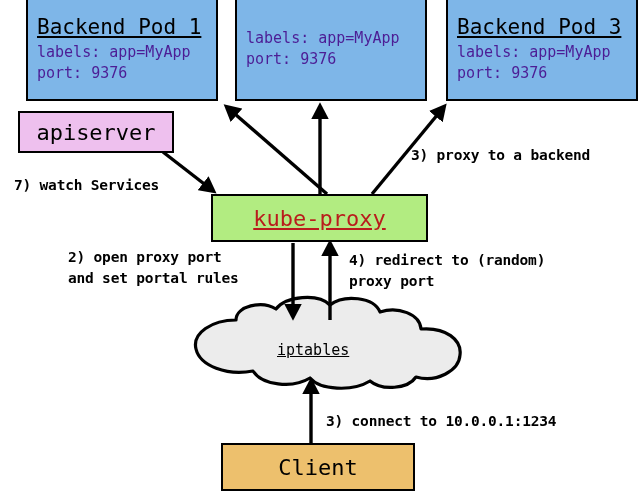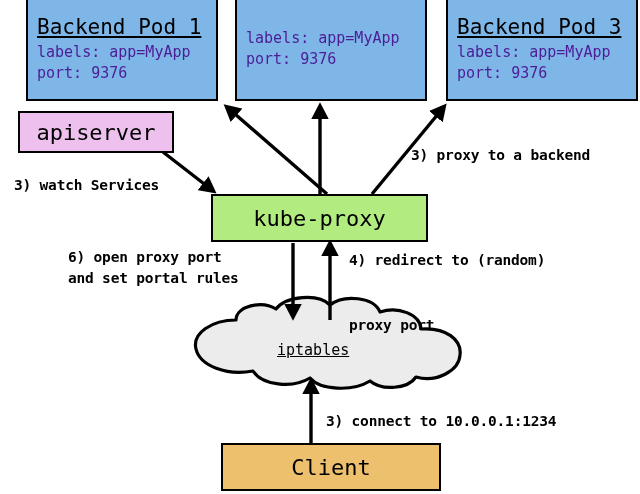--- a/index.html
+++ b/index.html
@@ -59,22 +59,23 @@
     color: #000;
     white-space: nowrap;
   }
   .kubeproxy-box {
     background: #b2ec81;
     align-items: center;
     justify-content: center;
   }
   .kubeproxy-label {
     font-size: 22px;
-    color: #000000;
+    color: #b91c1c;
     white-space: nowrap;
+    text-decoration: underline;
   }
   .client-box {
     background: #edc06d;
     align-items: center;
     justify-content: center;
   }
   .client-label {
     font-size: 22px;
     color: #000;
     white-space: nowrap;
@@ -157,29 +158,29 @@
   <div class="node-box apiserver-box" style="left:18px; top:111px; width:156px; height:42px;">
     <div class="apiserver-label">apiserver</div>
   </div>
 
   <div class="node-box kubeproxy-box" style="left:211px; top:194px; width:217px; height:48px;">
     <div class="kubeproxy-label">kube-proxy</div>
   </div>
 
   <div class="cloud-label" style="left:277px; top:341px;text-decoration:underline;">iptables</div>
 
-  <div class="node-box client-box" style="left:221px; top:443px; width:220px; height:48px;">
+  <div class="node-box client-box" style="left:221px; top:443px; width:194px; height:48px;">
     <div class="client-label">Client</div>
   </div>
 
-  <div class="edge-label" style="left:14px; top:175px;">3) watch Services</div>
+  <div class="edge-label" style="left:14px; top:175px;">7) watch Services</div>
 
-  <div class="edge-label" style="left:68px; top:247px;">6) open proxy port</div>
+  <div class="edge-label" style="left:68px; top:247px;">2) open proxy port</div>
   <div class="edge-label" style="left:68px; top:268px;">and set portal rules</div>
 
   <div class="edge-label" style="left:326px; top:411px;">3) connect to 10.0.0.1:1234</div>
 
   <div class="edge-label" style="left:349px; top:250px;">4) redirect to (random)</div>
-  <div class="edge-label" style="left:349px; top:271px;margin-top:44px;">proxy port</div>
+  <div class="edge-label" style="left:349px; top:271px;">proxy port</div>
 
   <div class="edge-label" style="left:411px; top:145px;">3) proxy to a backend</div>
 
 </div>
 
 </body></html>

